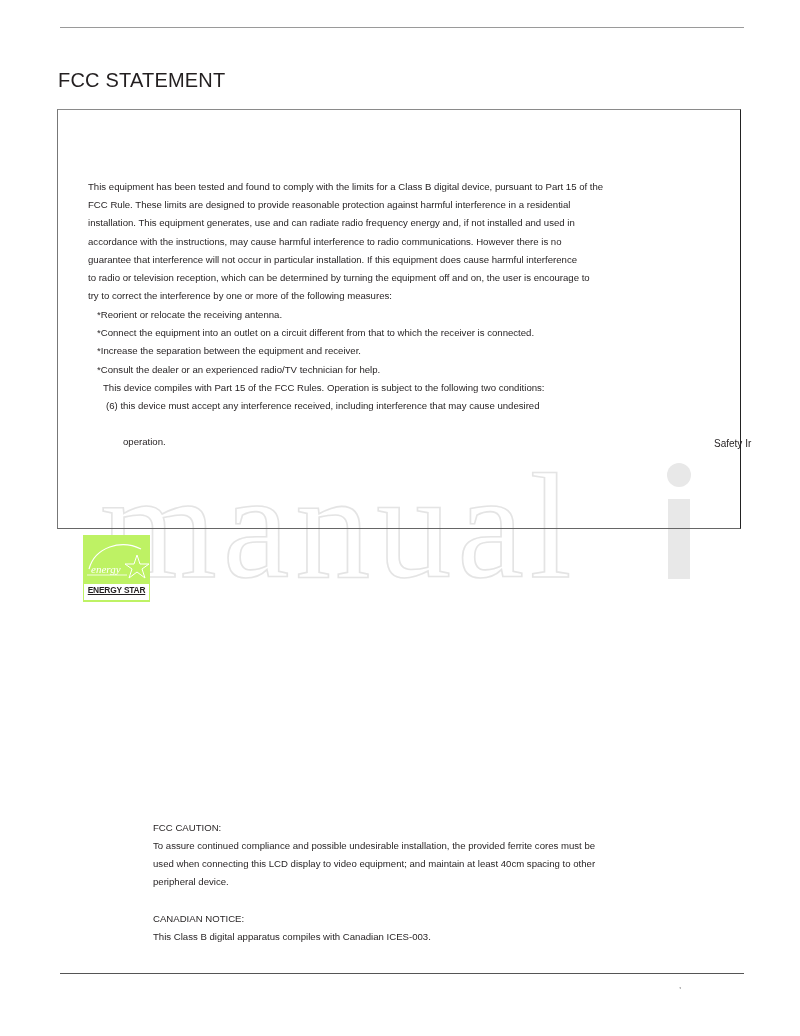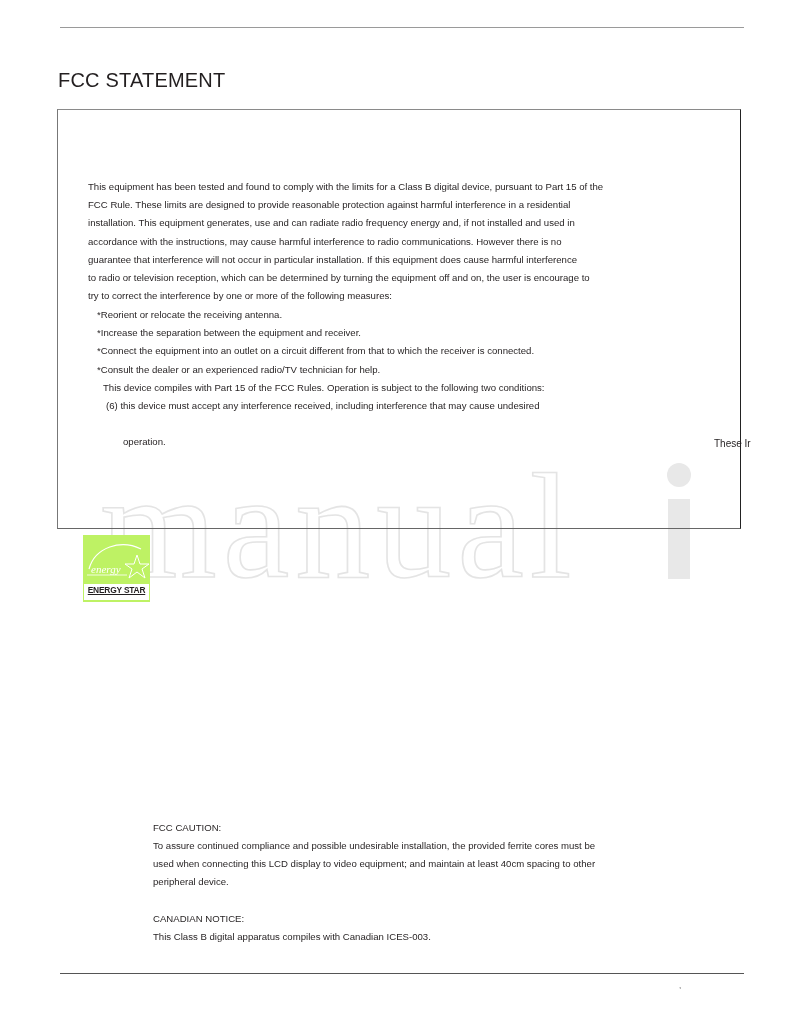--- a/index.html
+++ b/index.html
@@ -67,34 +67,34 @@
   <div>FCC Rule. These limits are designed to provide reasonable protection against harmful interference in a residential</div>
   <div>installation. This equipment generates, use and can radiate radio frequency energy and, if not installed and used in</div>
   <div>accordance with the instructions, may cause harmful interference to radio communications. However there is no</div>
   <div>guarantee that interference will not occur in particular installation. If this equipment does cause harmful interference</div>
   <div>to radio or television reception, which can be determined by turning the equipment off and on, the user is encourage to</div>
   <div>try to correct the interference by one or more of the following measures:</div>
 </div>
 
 <div class="body-text measures">
   <div>*Reorient or relocate the receiving antenna.</div>
+  <div>*Connect the equipment into an outlet on a circuit different from that to which the receiver is connected.</div>
   <div>*Increase the separation between the equipment and receiver.</div>
-  <div>*Connect the equipment into an outlet on a circuit different from that to which the receiver is connected.</div>
   <div>*Consult the dealer or an experienced radio/TV technician for help.</div>
 </div>
 
 <div class="body-text compliance">This device compiles with Part 15 of the FCC Rules. Operation is subject to the following two conditions:</div>
 
 <div class="body-text conditions">
   <div>(6) this device must accept any interference received, including interference that may cause undesired</div>
 </div>
 
 <div class="body-text cond-cont">operation.</div>
 
-<div class="side-label">These Ir</div>
+<div class="side-label">Safety Ir</div>
 
 <div class="energy-star">
   <svg class="logo-area" viewBox="0 0 67 50" xmlns="http://www.w3.org/2000/svg">
     <path d="M6 34 C 12 12, 38 4, 58 14" fill="none" stroke="#ffffff" stroke-width="1.2"></path>
     <text x="8" y="38" font-family="Liberation Serif, serif" font-style="italic" font-size="11" fill="#ffffff">energy</text>
     <polygon points="54,20 57,29 66,29 59,34 62,43 54,37 46,43 49,34 42,29 51,29" fill="none" stroke="#ffffff" stroke-width="1"></polygon>
     <line x1="4" y1="40" x2="44" y2="40" stroke="#ffffff" stroke-width="0.8"></line>
   </svg>
   <div class="es-label">ENERGY STAR</div>
 </div>

